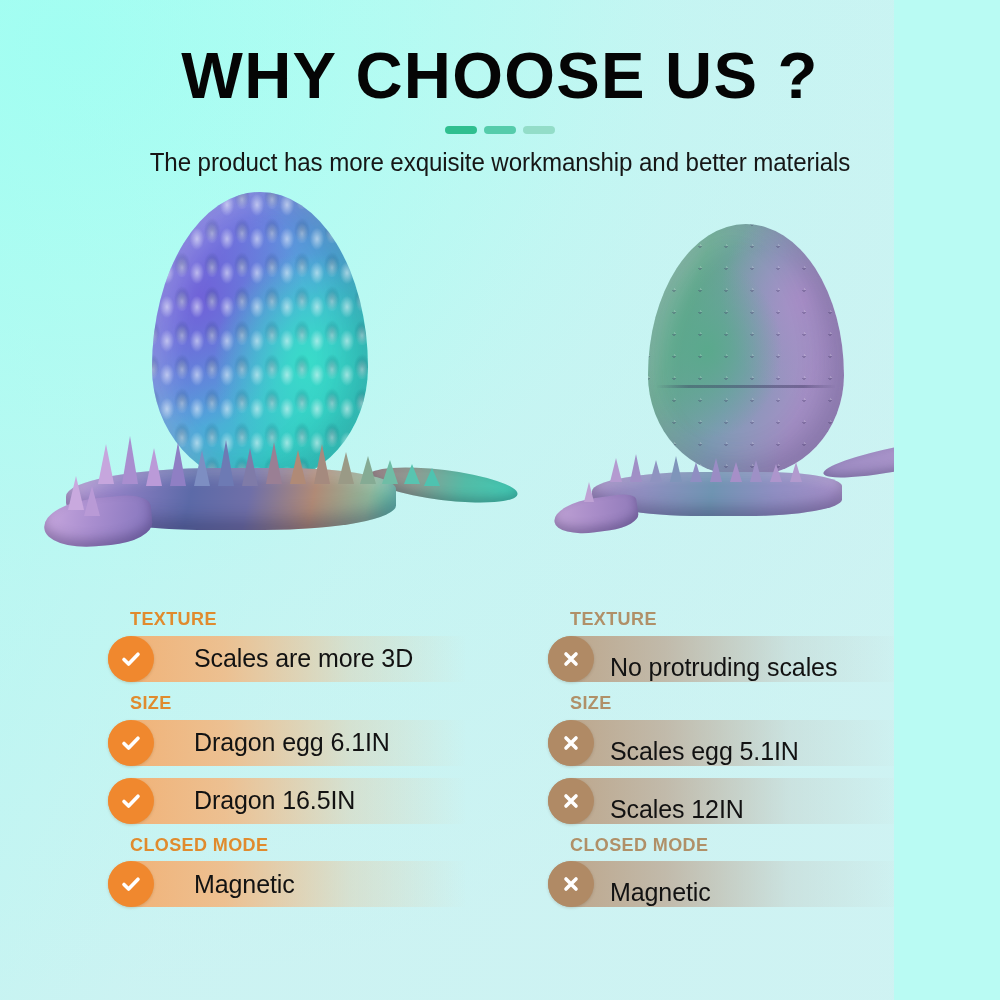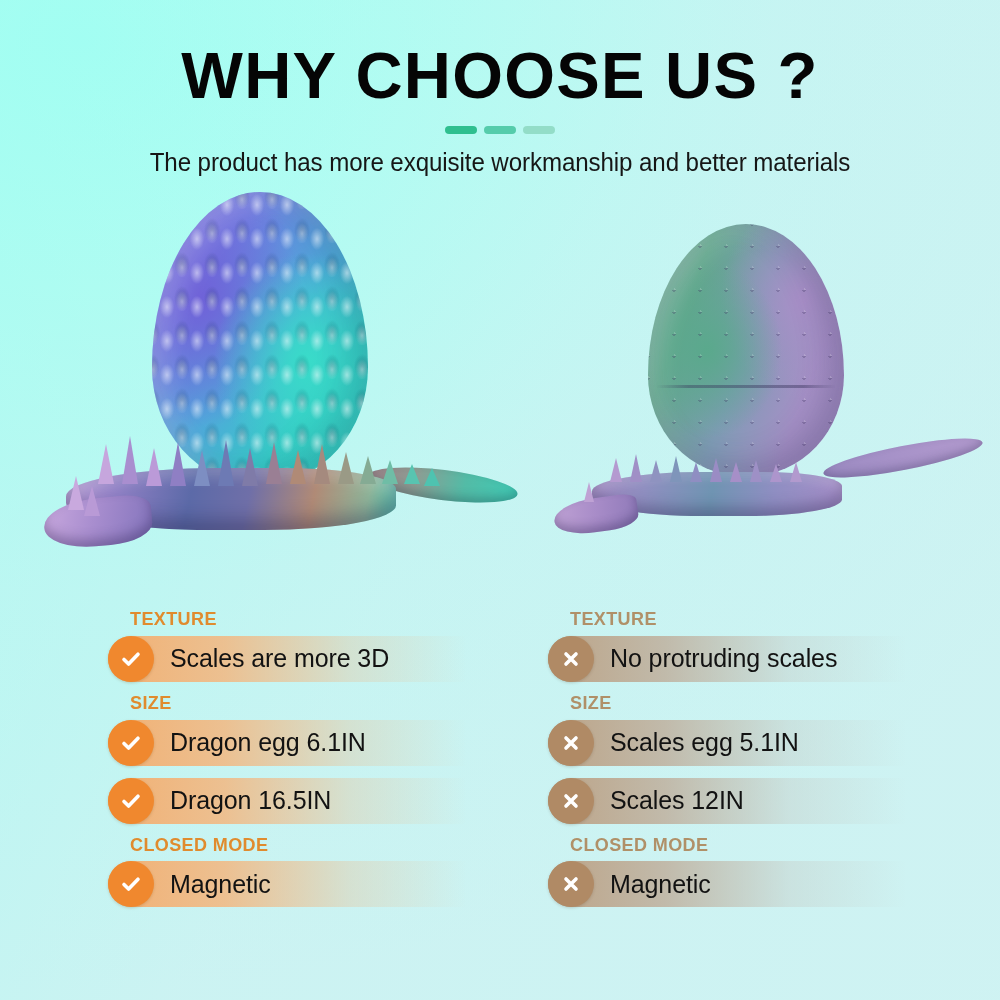--- a/index.html
+++ b/index.html
@@ -2,23 +2,24 @@
 <html><head>
 <meta charset="utf-8">
 <style>
   html,body{margin:0;padding:0;}
   body{
     width:1000px;height:1000px;overflow:hidden;
     font-family:"Liberation Sans", sans-serif;
     background:#b9fbf3;
   }
   .poster{
-    position:relative;width:1000px;height:1000px;overflow:hidden;
+    position:relative;width:868px;height:1000px;overflow:hidden;
     background:
       radial-gradient(120% 95% at 8% 4%, #a8fdf3 0%, #b6fbf2 26%, #c6f4f2 58%, #cdf2f2 100%);
+    padding-left: 26px;
   }
   .poster::after{
     content:"";position:absolute;inset:0;pointer-events:none;
     background:linear-gradient(118deg, rgba(150,255,240,.40) 0%, rgba(190,250,245,.10) 46%, rgba(208,243,243,.55) 100%);
   }
 
   
   .header{position:absolute;left:0;top:0;width:1000px;z-index:6;text-align:center;}
   .title{
     margin:0;padding-top:44px;
@@ -153,23 +154,25 @@
   }
   .col.left .cat{color:#e08b2e;}
   .col.right .cat{color:#b09068;}
 
   .pill{
     position:relative;display:flex;align-items:center;
     height:46px;border-radius:23px;margin-bottom:12px;width:390px;
   }
   .col.left .pill{
     background:linear-gradient(90deg, rgba(244,172,108,.95) 0%, rgba(243,183,128,.85) 30%, rgba(226,203,169,.45) 62%, rgba(200,232,226,0) 92%);
+    gap:24px;
   }
   .col.right .pill{
     background:linear-gradient(90deg, rgba(187,156,125,.92) 0%, rgba(190,170,150,.78) 30%, rgba(198,204,198,.42) 62%, rgba(200,235,230,0) 92%);
+    align-items:flex-end;
   }
   .badge{
     position:relative;flex:0 0 auto;width:46px;height:46px;border-radius:50%;
     display:flex;align-items:center;justify-content:center;
   }
   .badge.ok{background:#f0882e;box-shadow:0 1px 3px rgba(120,70,10,.22);}
   .badge.no{background:#b08a65;box-shadow:0 1px 3px rgba(80,55,30,.20);}
   .badge svg{display:block;}
   .pill-text{
     margin-left:16px;font-size:25px;color:#121212;font-weight:400;

